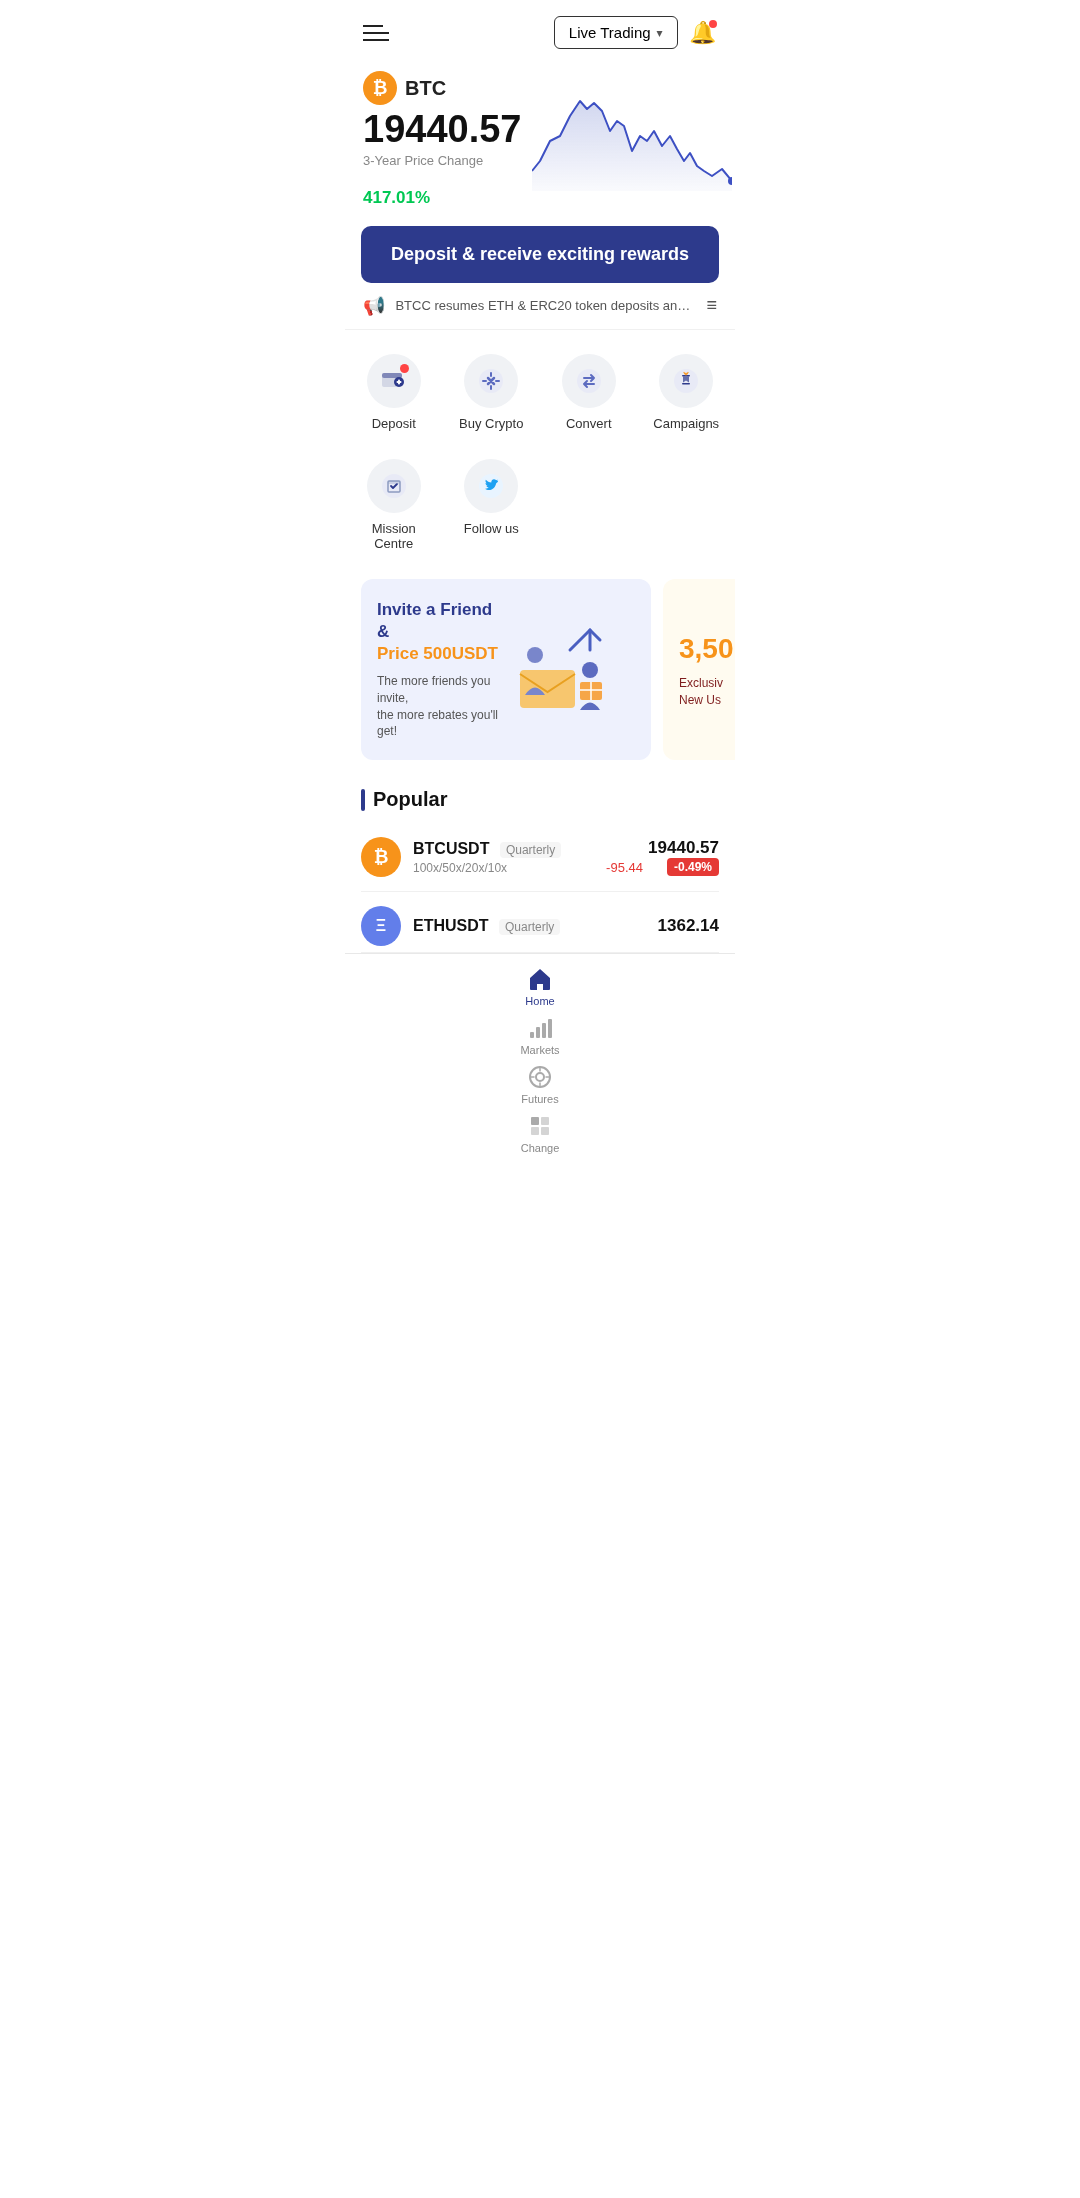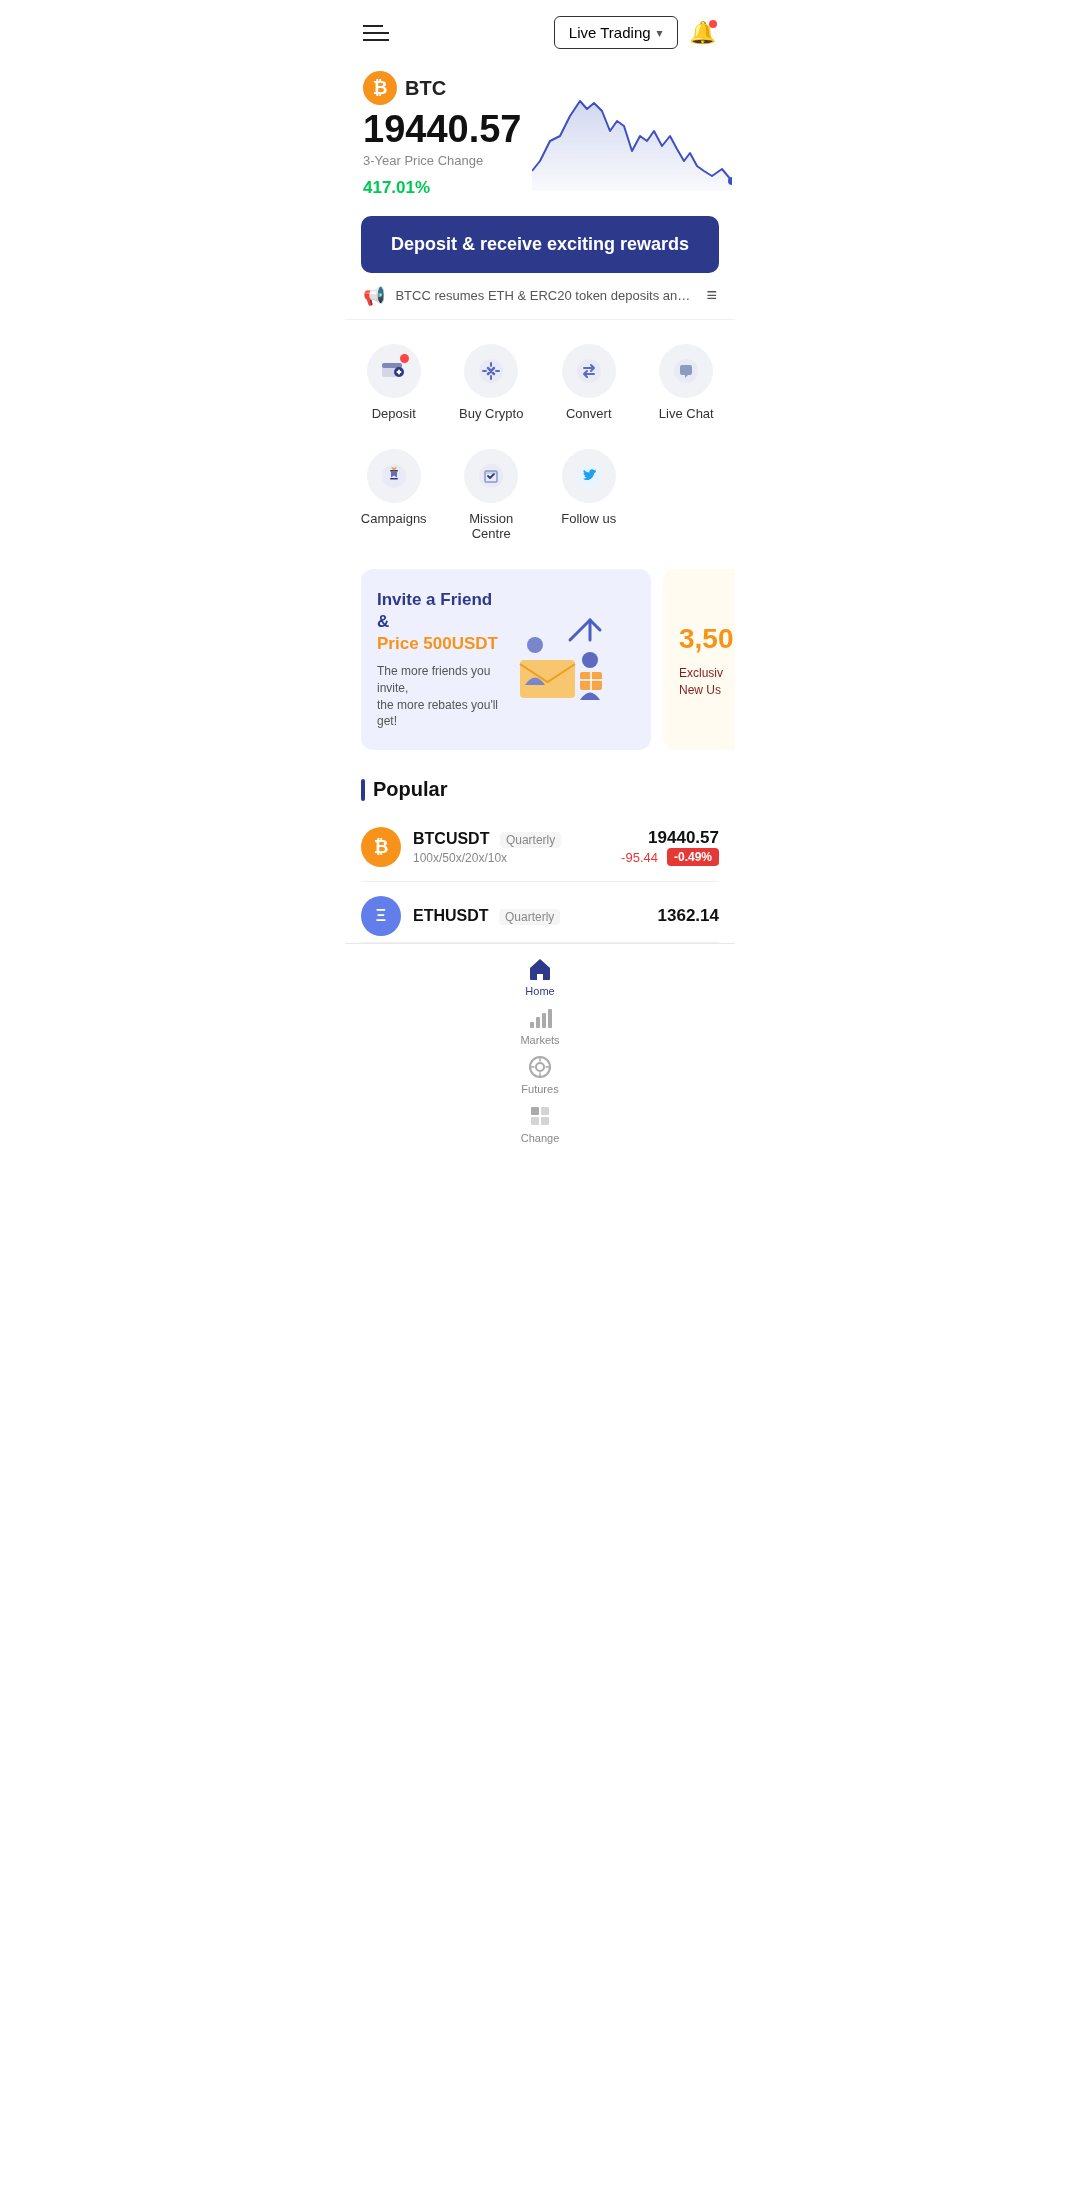--- a/index.html
+++ b/index.html
@@ -110,21 +110,21 @@
     }
     .btc-change-label {
       font-size: 13px;
       color: #888;
       margin-top: 2px;
     }
     .btc-pct {
       font-size: 17px;
       font-weight: 600;
       color: #00c853;
-      margin-top: 10px;
+      margin-top: 20px;
     }
 
     
     .chart-wrap {
       flex: 1;
       min-width: 0;
       padding-left: 10px;
       padding-top: 10px;
     }
 
@@ -332,21 +332,21 @@
     }
     .coin-price-col { text-align: right; }
     .coin-price {
       font-size: 17px;
       font-weight: 700;
       color: #111;
     }
     .coin-change-row {
       display: flex;
       align-items: center;
-      gap: 9px;
+      gap: 24px;
       justify-content: flex-end;
       margin-top: 0;
     }
     .coin-change-val {
       font-size: 13px;
       color: #e53935;
     }
     .coin-change-badge {
       background: #e53935;
       color: #fff;
@@ -478,29 +478,20 @@
       <svg viewBox="0 0 26 26" fill="none" xmlns="http://www.w3.org/2000/svg">
         <circle cx="13" cy="13" r="12" fill="#e8eaf6"></circle>
         <path d="M8 10h10M15 7l3 3-3 3" stroke="#5c6bc0" stroke-width="2" stroke-linecap="round" stroke-linejoin="round"></path>
         <path d="M18 16H8M11 13l-3 3 3 3" stroke="#5c6bc0" stroke-width="2" stroke-linecap="round" stroke-linejoin="round"></path>
       </svg>
     </div>
     <span class="action-label">Convert</span>
   </div>
 
 
-  <div class="action-item">
-    <div class="action-icon-wrap">
-      <svg viewBox="0 0 26 26" fill="none" xmlns="http://www.w3.org/2000/svg">
-        <circle cx="13" cy="13" r="12" fill="#e8eaf6"></circle>
-        <path d="M7 9a2 2 0 012-2h8a2 2 0 012 2v6a2 2 0 01-2 2h-2l-3 3v-3H9a2 2 0 01-2-2V9z" fill="#8c9bc0"></path>
-      </svg>
-    </div>
-    <span class="action-label">Live Chat</span>
-  </div>
 
   <div class="action-item">
     <div class="action-icon-wrap">
       <svg viewBox="0 0 26 26" fill="none" xmlns="http://www.w3.org/2000/svg">
         <circle cx="13" cy="13" r="12" fill="#e8eaf6"></circle>
         <rect x="9" y="15" width="8" height="1.5" rx="0.75" fill="#2d3a8c"></rect>
         <rect x="9" y="7" width="8" height="1.5" rx="0.75" fill="#2d3a8c"></rect>
         <path d="M10 8.5v6l3-2 3 2v-6" fill="#2d3a8c" opacity="0.7"></path>
         <path d="M13 5v2M11 4.5l1 1.5M15 4.5l-1 1.5" stroke="#f7931a" stroke-width="1.2" stroke-linecap="round"></path>
       </svg>

